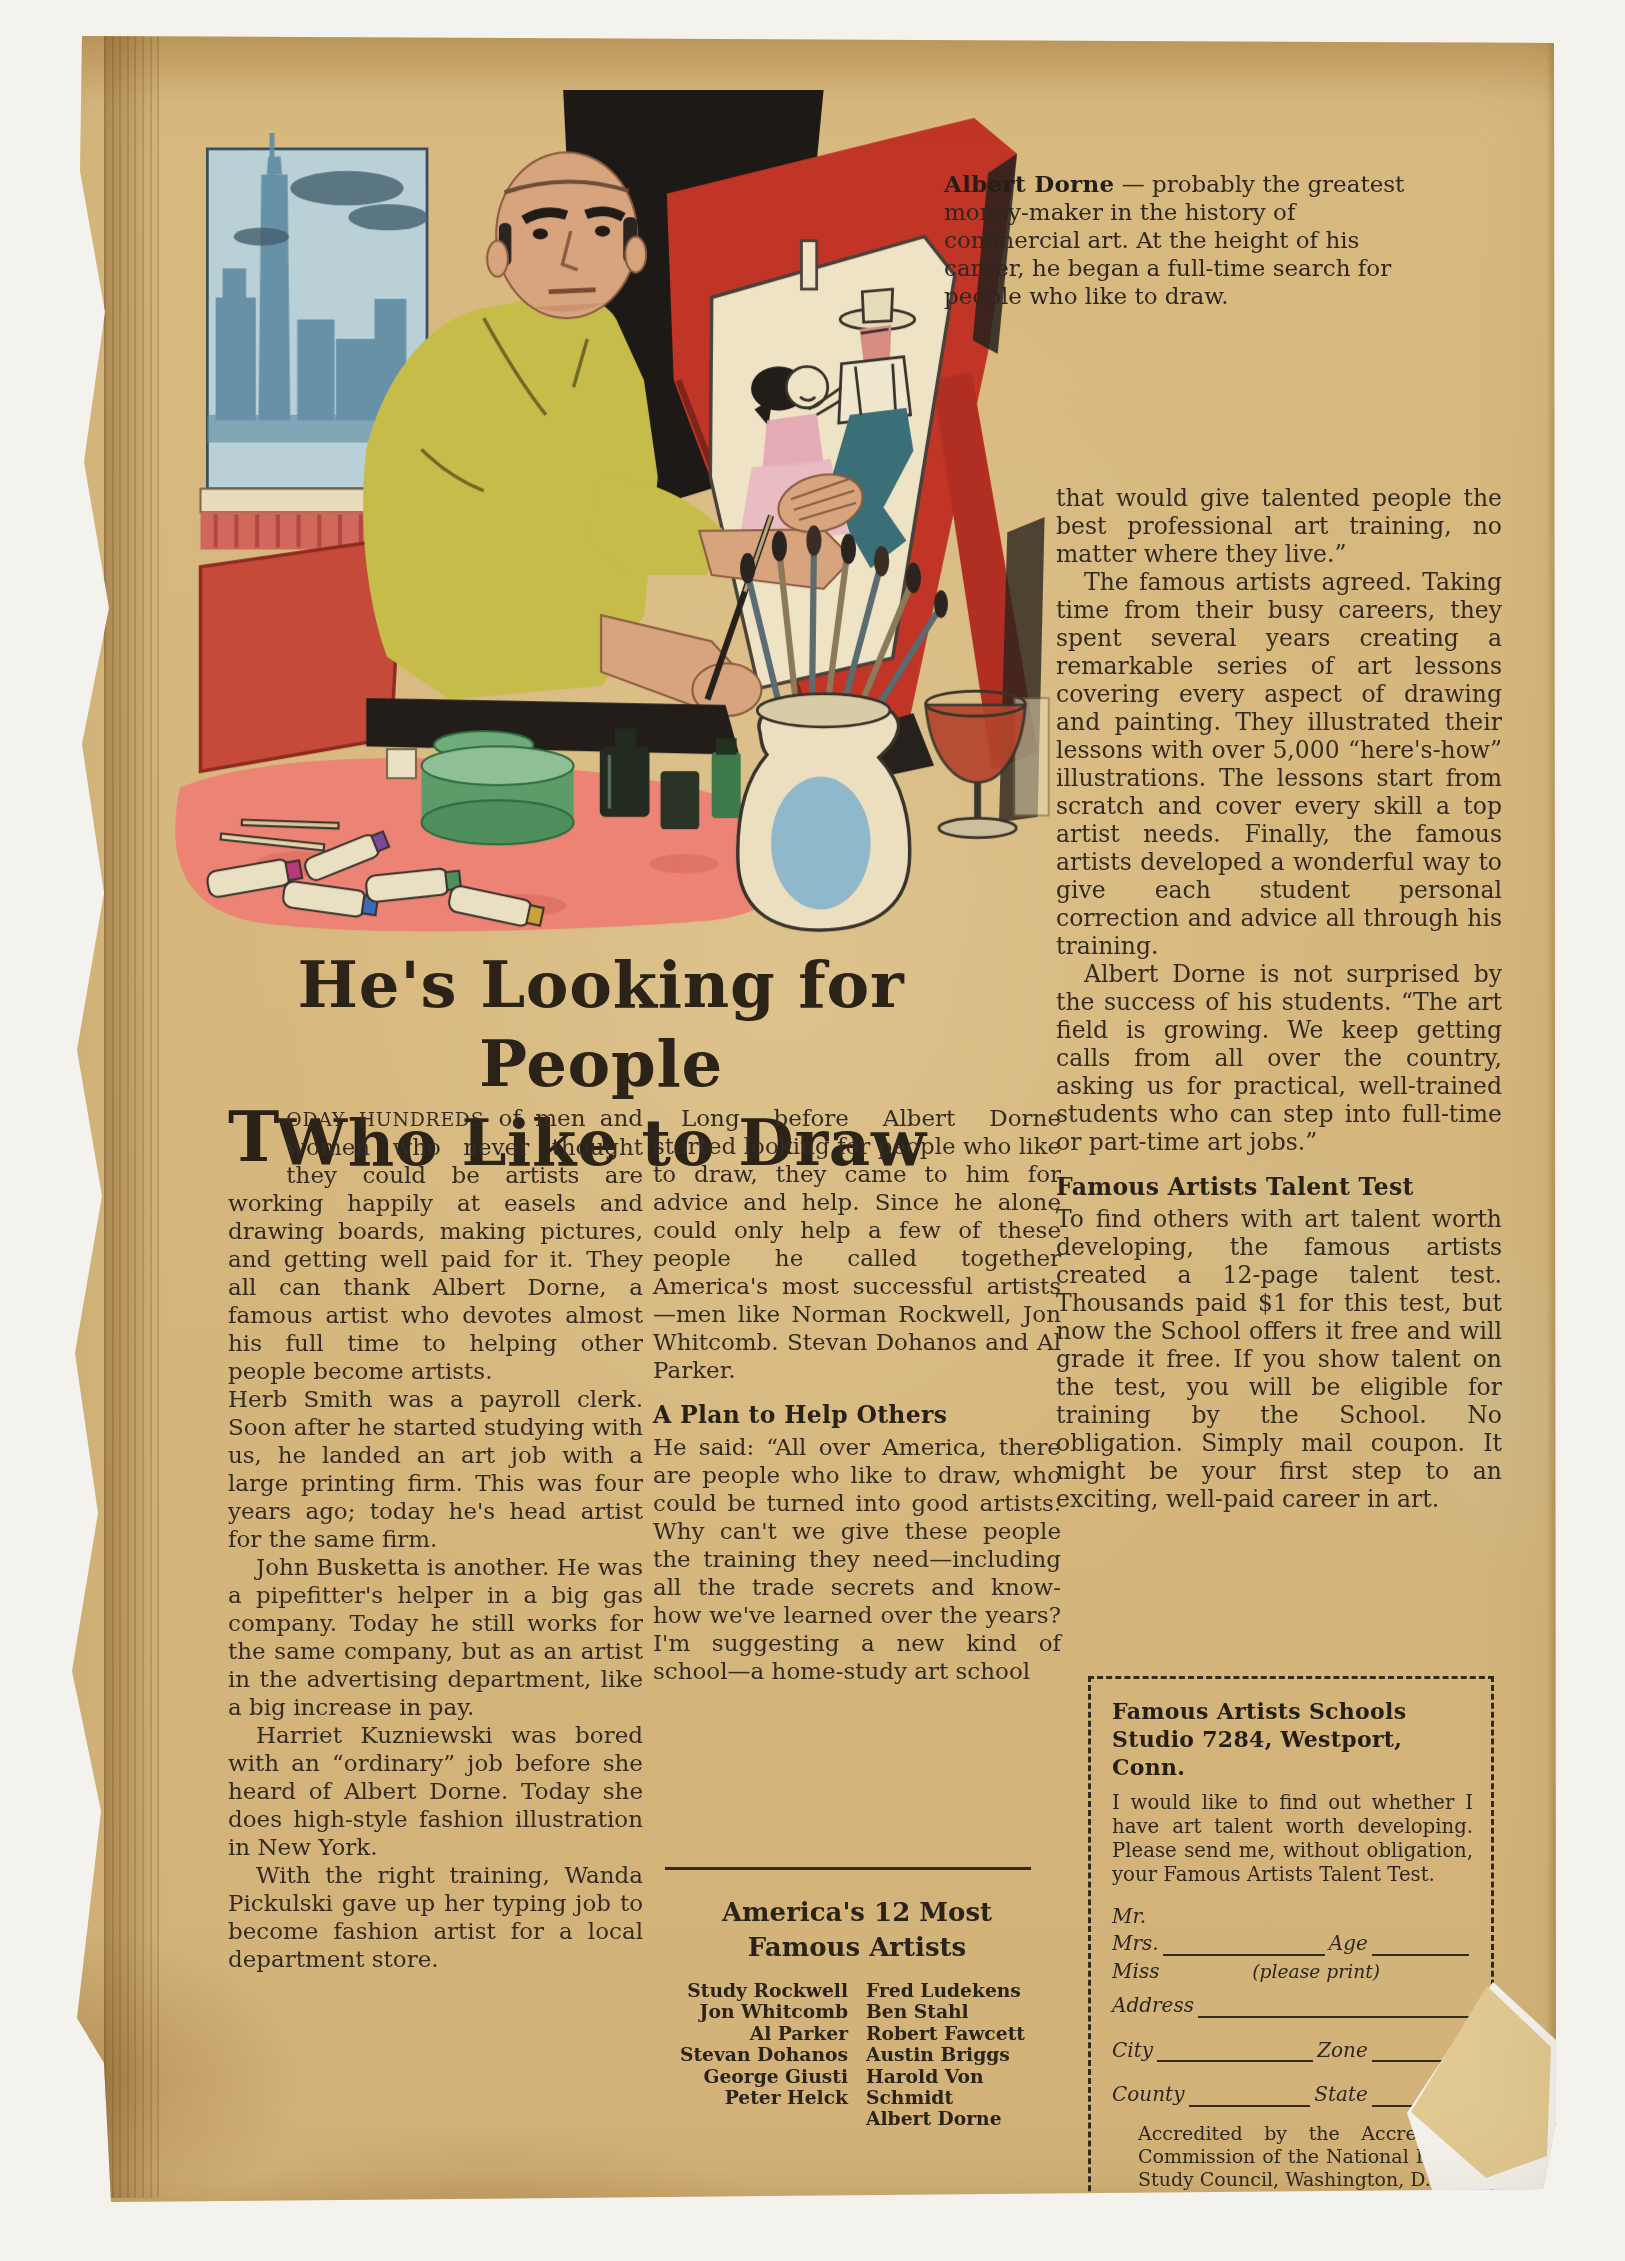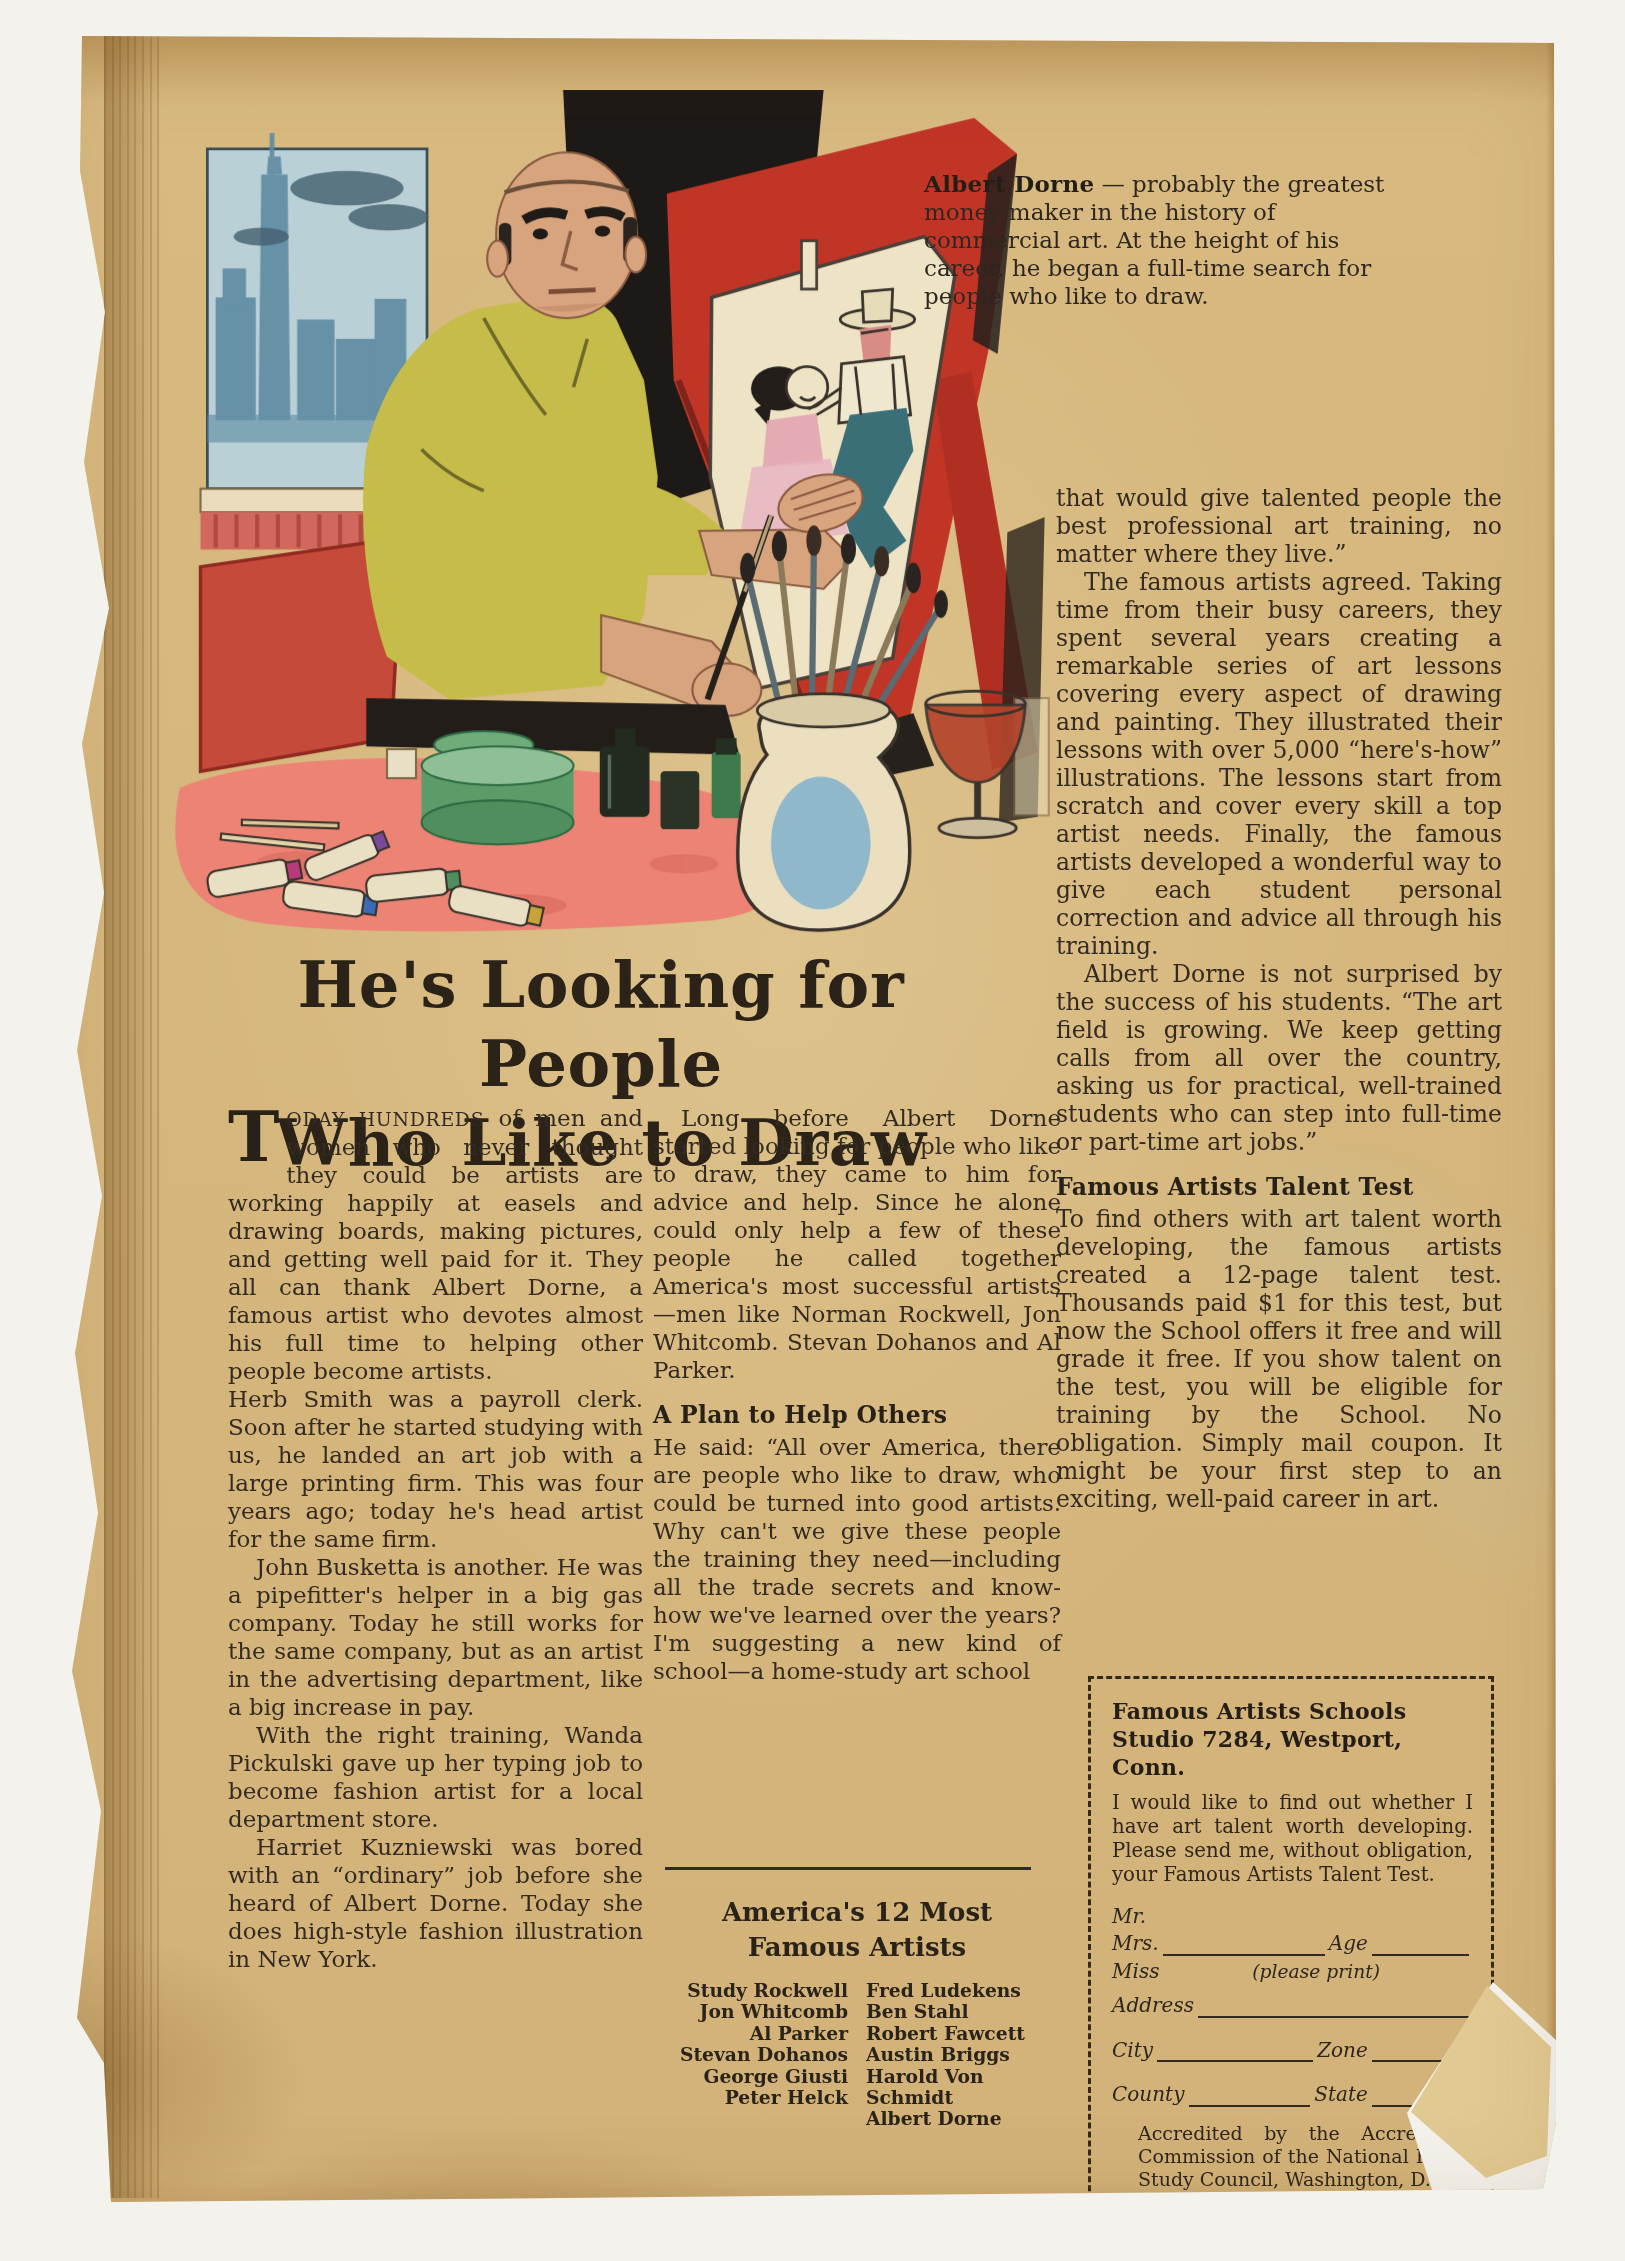--- a/index.html
+++ b/index.html
@@ -36,21 +36,21 @@
   .edge-right{position:absolute;right:68px;top:41px;width:11px;height:2087px;z-index:3;
     background:linear-gradient(270deg, rgba(120,80,30,.38), rgba(120,80,30,0));}
   
   .corner-cut{position:absolute;inset:0;z-index:40;background:#f4f2ec;
     clip-path:polygon(1493px 1982px,1556px 2040px,1556px 2205px,1437px 2205px,1407px 2113px);}
   .corner-flap{position:absolute;inset:0;z-index:45;
     clip-path:polygon(1487px 1986px,1551px 2047px,1547px 2156px,1486px 2178px,1411px 2112px);
     background:linear-gradient(125deg,#cfae70 0%,#ecd8a4 22%,#e6cf9b 60%,#dfc78f 100%);}
   
   .txt{color:#332b21;}
-  .caption{position:absolute;left:924px;top:170px;width:492px;font-size:23px;line-height:28px;z-index:10;color:#2e2720;}
+  .caption{position:absolute;left:944px;top:170px;width:492px;font-size:23px;line-height:28px;z-index:10;color:#2e2720;}
   .caption b{letter-spacing:0.3px;color:#241e18;}
   .headline{position:absolute;left:200px;top:945px;width:802px;text-align:center;z-index:10;
     font-weight:bold;font-size:64px;line-height:79px;color:#2b2318;letter-spacing:0.7px;}
   .col{position:absolute;z-index:10;text-align:justify;}
   .col p{margin:0;}
   .col p.ind{text-indent:28px;}
   .col-left{left:228px;top:1104px;width:415px;font-size:23px;line-height:28px;}
   .col-mid{left:653px;top:1104px;width:408px;font-size:23px;line-height:28px;}
   .col-right{left:1056px;top:484px;width:446px;font-size:23.5px;line-height:28px;}
   .subhead{font-weight:bold;font-size:23.5px;line-height:28px;margin:16.6px 0 4.1px 0 !important;text-align:left;color:#282118;letter-spacing:0.3px;}
@@ -278,22 +278,22 @@
 
   <div class="headline">
     <div>He's Looking for People</div>
     <div>Who Like to Draw</div>
   </div>
 
   <div class="col col-left txt">
     <p><span class="dropcap">T</span><span class="sc">ODAY HUNDREDS</span><span> of men and women who never thought they could be artists are working happily at easels and drawing boards, making pictures, and getting well paid for it. They all can thank Albert Dorne, a famous artist who devotes almost his full time to helping other people become artists.</span></p>
     <p>Herb Smith was a payroll clerk. Soon after he started studying with us, he landed an art job with a large printing firm. This was four years ago; today he's head artist for the same firm.</p>
     <p class="ind">John Busketta is another. He was a pipefitter's helper in a big gas company. Today he still works for the same company, but as an artist in the advertising department, like a big increase in pay.</p>
+    <p class="ind">Harriet Kuzniewski was bored with an “ordinary” job before she heard of Albert Dorne. Today she does high-style fashion illustration in New York.</p>
     <p class="ind">With the right training, Wanda Pickulski gave up her typing job to become fashion artist for a local department store.</p>
-    <p class="ind">Harriet Kuzniewski was bored with an “ordinary” job before she heard of Albert Dorne. Today she does high-style fashion illustration in New York.</p>
   </div>
 
   <div class="col col-mid txt">
     <p class="ind">Long before Albert Dorne started looking for people who like to draw, they came to him for advice and help. Since he alone could only help a few of these people he called together America's most successful artists —men like Norman Rockwell, Jon Whitcomb. Stevan Dohanos and Al Parker.</p>
     <p class="subhead">A Plan to Help Others</p>
     <p>He said: “All over America, there are people who like to draw, who could be turned into good artists. Why can't we give these people the training they need—including all the trade secrets and know-how we've learned over the years? I'm suggesting a new kind of school—a home-study art school</p>
   </div>
 
   <div class="col col-right txt">
     <p>that would give talented people the best professional art training, no matter where they live.”</p>

